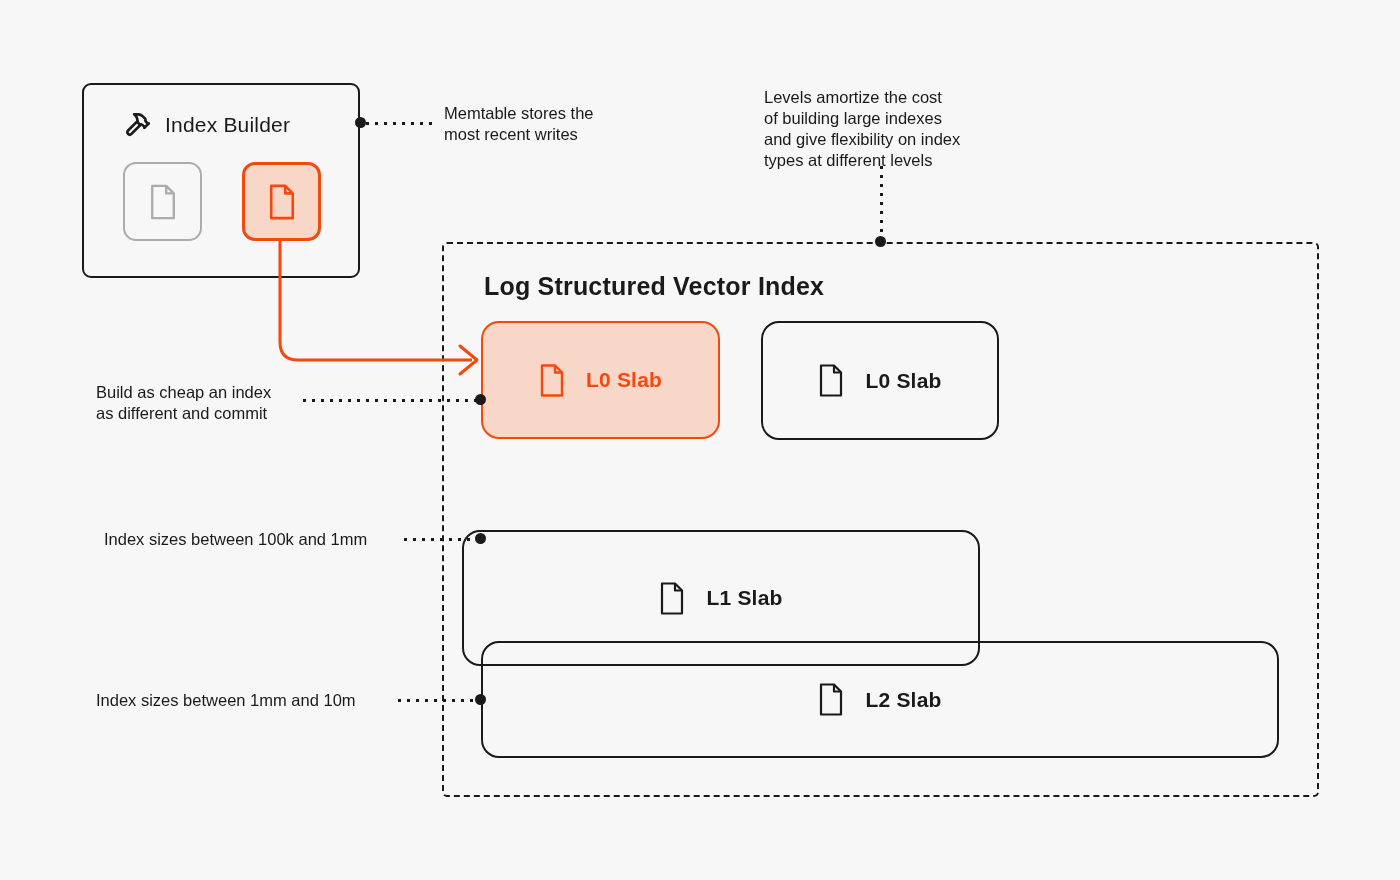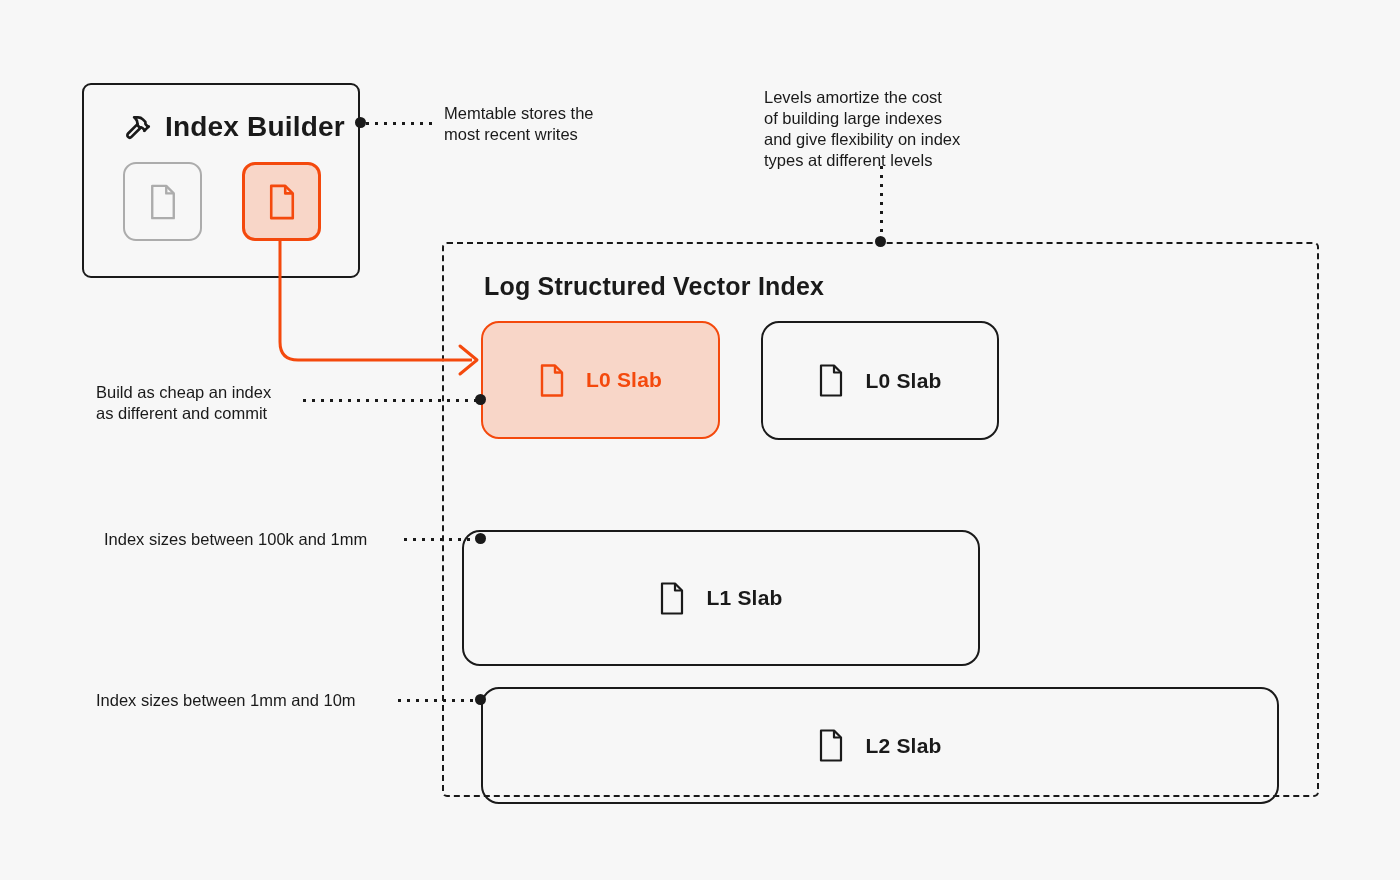--- a/index.html
+++ b/index.html
@@ -11,21 +11,21 @@
   }
   *{box-sizing:border-box;margin:0;padding:0;}
   html,body{background:var(--background);}
   body{font-family:"Liberation Sans","DejaVu Sans",sans-serif;color:var(--ink);}
   .canvas{position:relative;width:1400px;height:880px;background:var(--background);overflow:hidden;}
 
   
   .ib-box{position:absolute;left:82px;top:83px;width:278px;height:195px;
     border:2px solid var(--ink);border-radius:9px;}
   .ib-title-row{position:absolute;left:40px;top:26px;display:flex;align-items:center;gap:14px;}
-  .ib-title{font-size:28px;font-weight:700;letter-spacing:.2px;white-space:nowrap;}
+  .ib-title{font-size:21px;font-weight:400;letter-spacing:.2px;white-space:nowrap;}
   .hammer{width:27px;height:27px;color:var(--ink);}
   .ib-tiles{position:absolute;left:39px;top:77px;display:flex;gap:40px;}
   .tile{width:79px;height:79px;border-radius:13px;display:flex;align-items:center;justify-content:center;}
   .tile-gray{border:2px solid var(--muted-gray);color:var(--muted-gray);}
   .tile-orange{border:3px solid var(--accent-orange);background:var(--accent-orange-fill);color:var(--accent-orange);}
   .tile .doc{width:28px;height:36px;}
 
   
   .lsvi-box{position:absolute;left:442px;top:242px;width:877px;height:555px;
     border:2px dashed var(--ink);border-radius:5px;}
@@ -33,21 +33,21 @@
 
   
   .slab{position:absolute;border-radius:18px;display:flex;align-items:center;justify-content:center;gap:21px;}
   .slab-plain{border:2px solid var(--ink);color:var(--ink);}
   .slab-hot{border:2.5px solid var(--accent-orange);background:var(--accent-orange-fill);color:var(--accent-orange);}
   .slab .doc{width:26px;height:33px;}
   .slab-label{font-size:21px;font-weight:600;letter-spacing:.2px;white-space:nowrap;}
   .slab-l0-hot{left:481px;top:321px;width:239px;height:118px;}
   .slab-l0{left:761px;top:321px;width:238px;height:119px;}
   .slab-l1{left:462px;top:482px;width:518px;height:136px;margin-top:48px;}
-  .slab-l2{left:481px;top:641px;width:798px;height:117px;margin-top:46px;}
+  .slab-l2{left:481px;top:641px;width:798px;height:117px;}
 
   
   .ann{position:absolute;font-size:16.5px;line-height:21px;font-weight:500;color:var(--ink);white-space:nowrap;}
   .ann-memtable{left:444px;top:103px;}
   .ann-levels{left:764px;top:87px;}
   .ann-build{left:96px;top:382px;}
   .ann-l1{left:104px;top:529px;}
   .ann-l2{left:96px;top:690px;}
 
   

